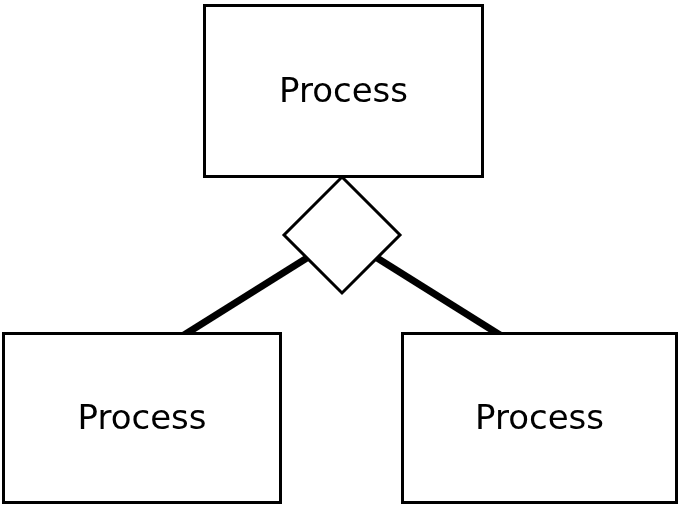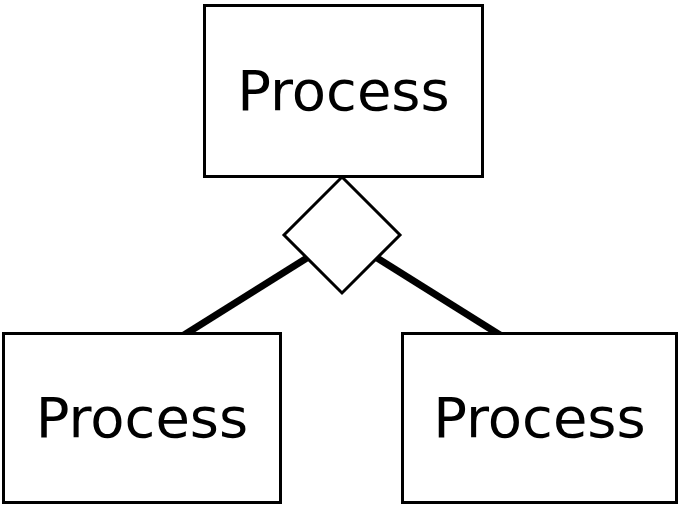--- a/index.html
+++ b/index.html
@@ -52,21 +52,21 @@
     width: 280px;
     height: 172px;
   }
   .node-child-right {
     left: 401px;
     top: 332px;
     width: 277px;
     height: 172px;
   }
   .node-label {
-    font-size: 56px;
+    font-size: 34px;
     line-height: 1.15;
     color: var(--text, #000000);
     white-space: nowrap;
   }
 </style>
 </head>
 <body>
 
 <div class="canvas">
 

